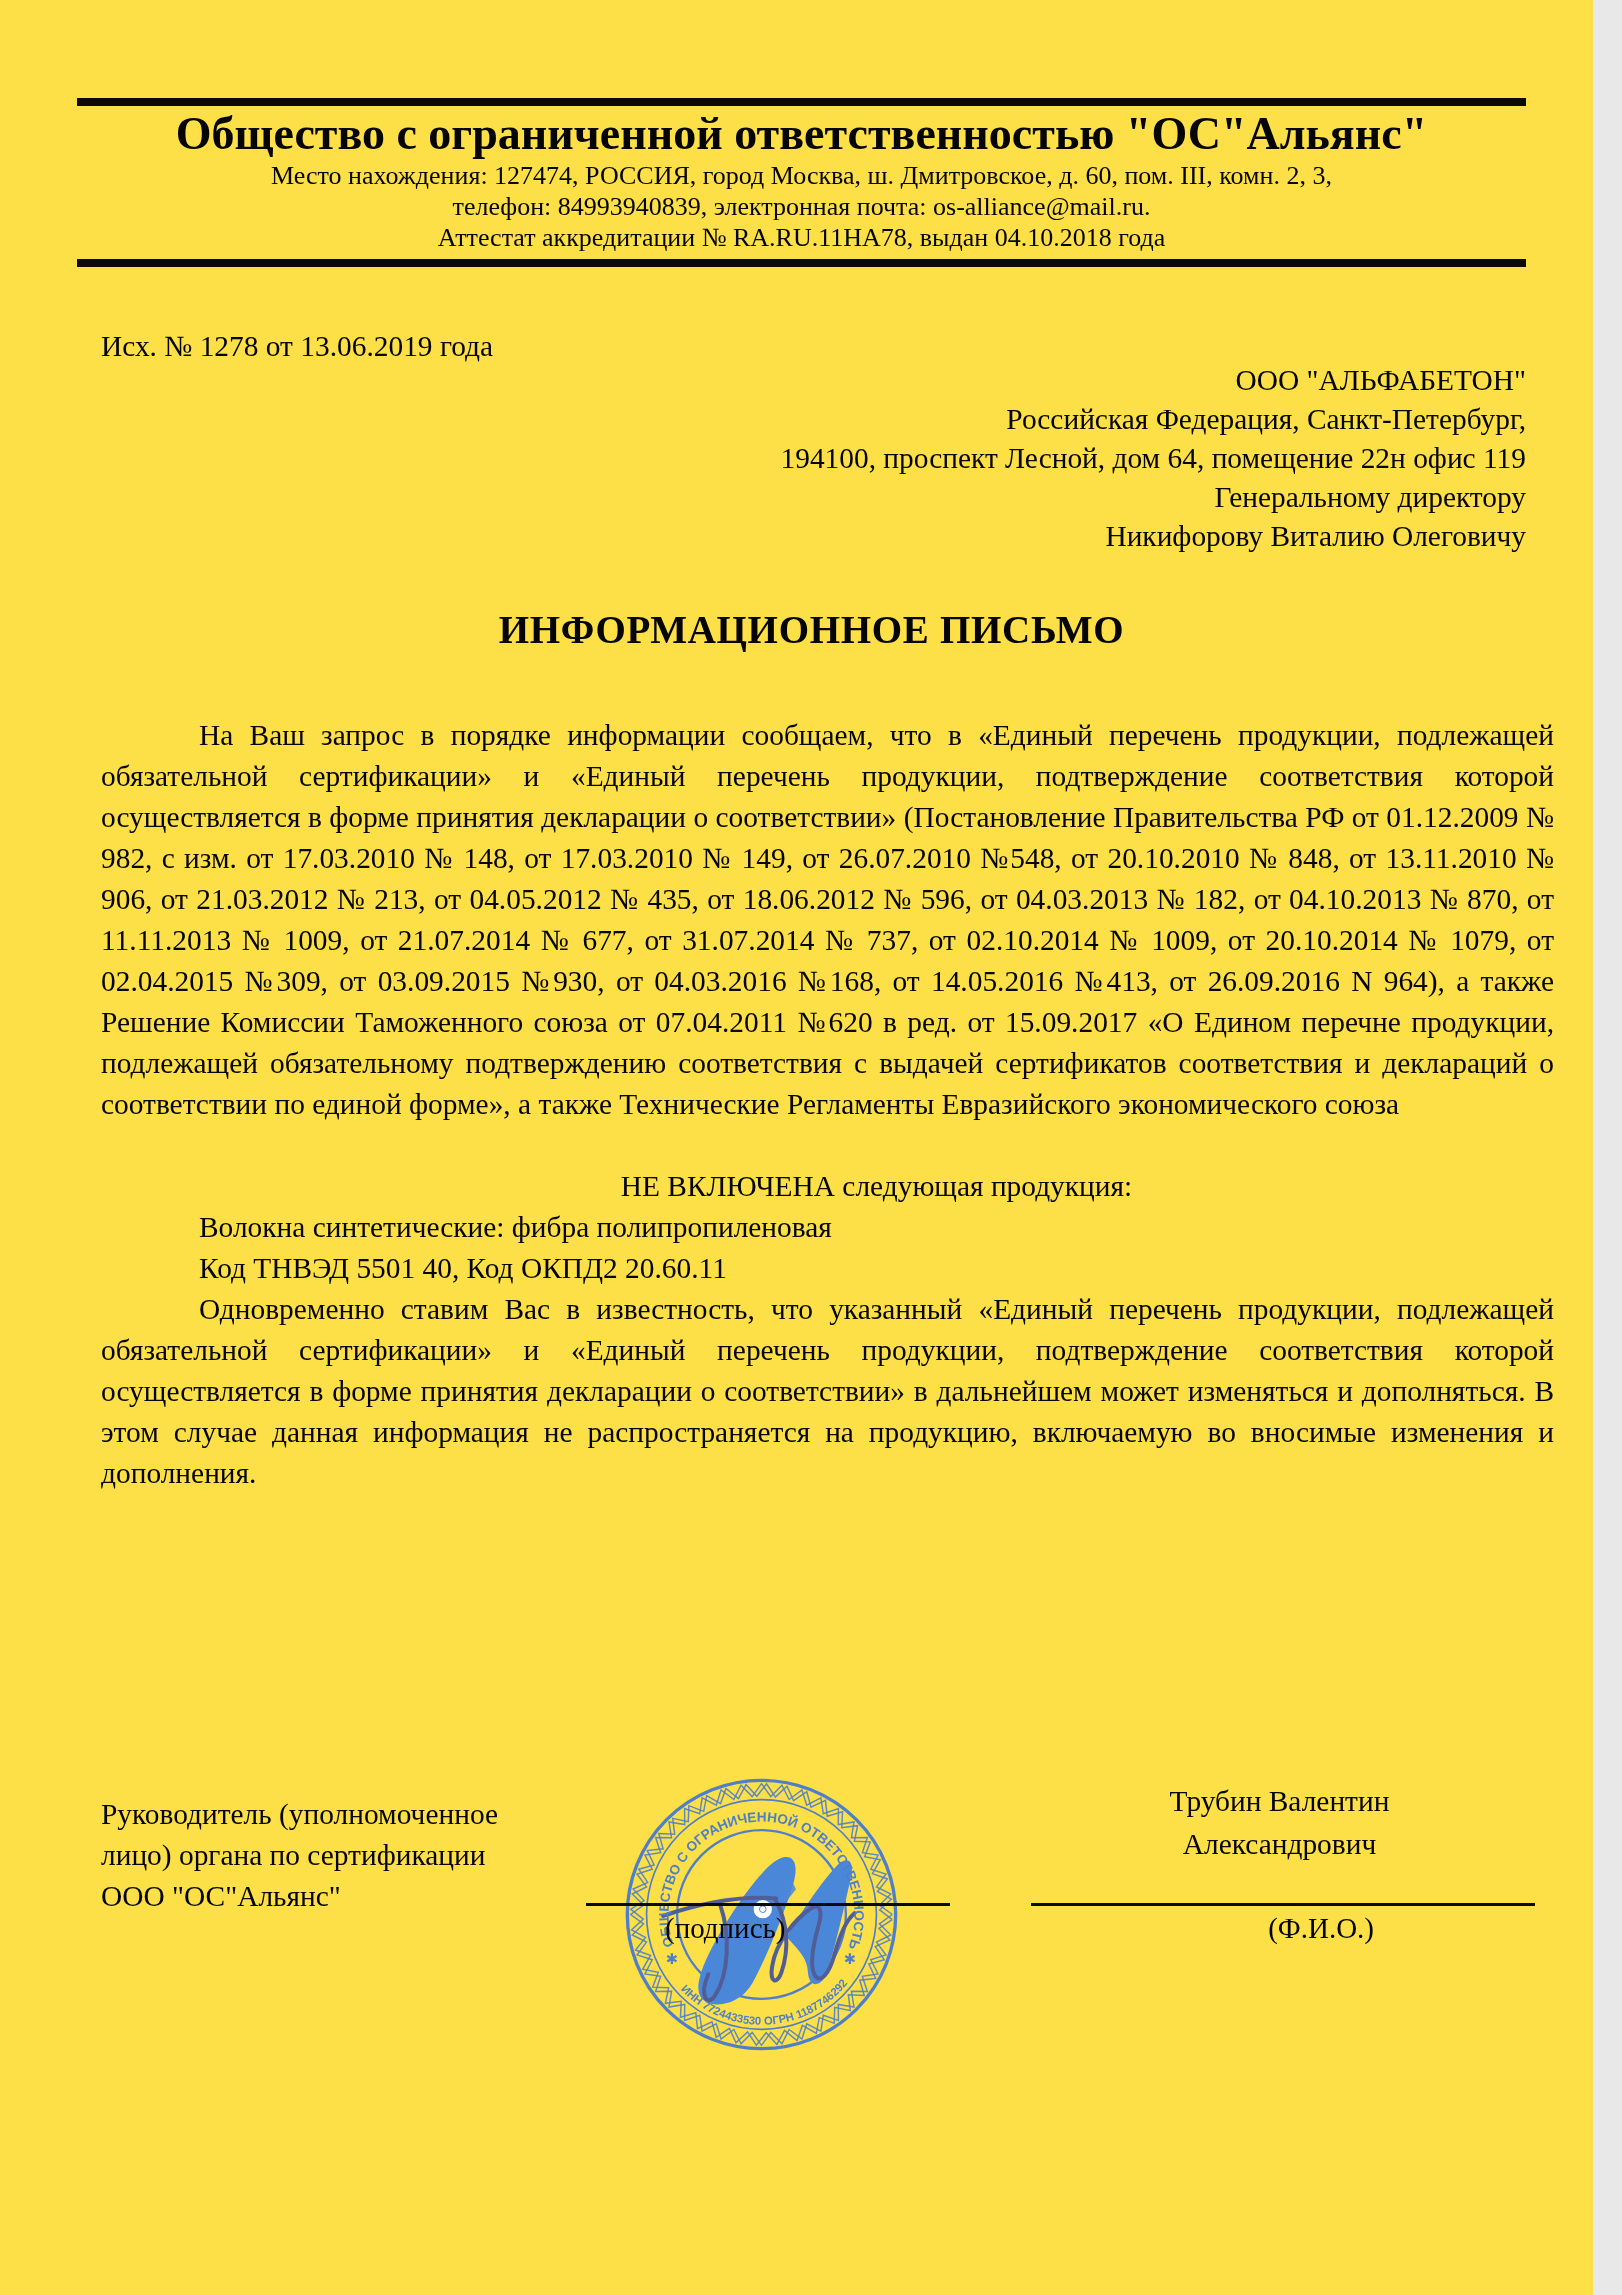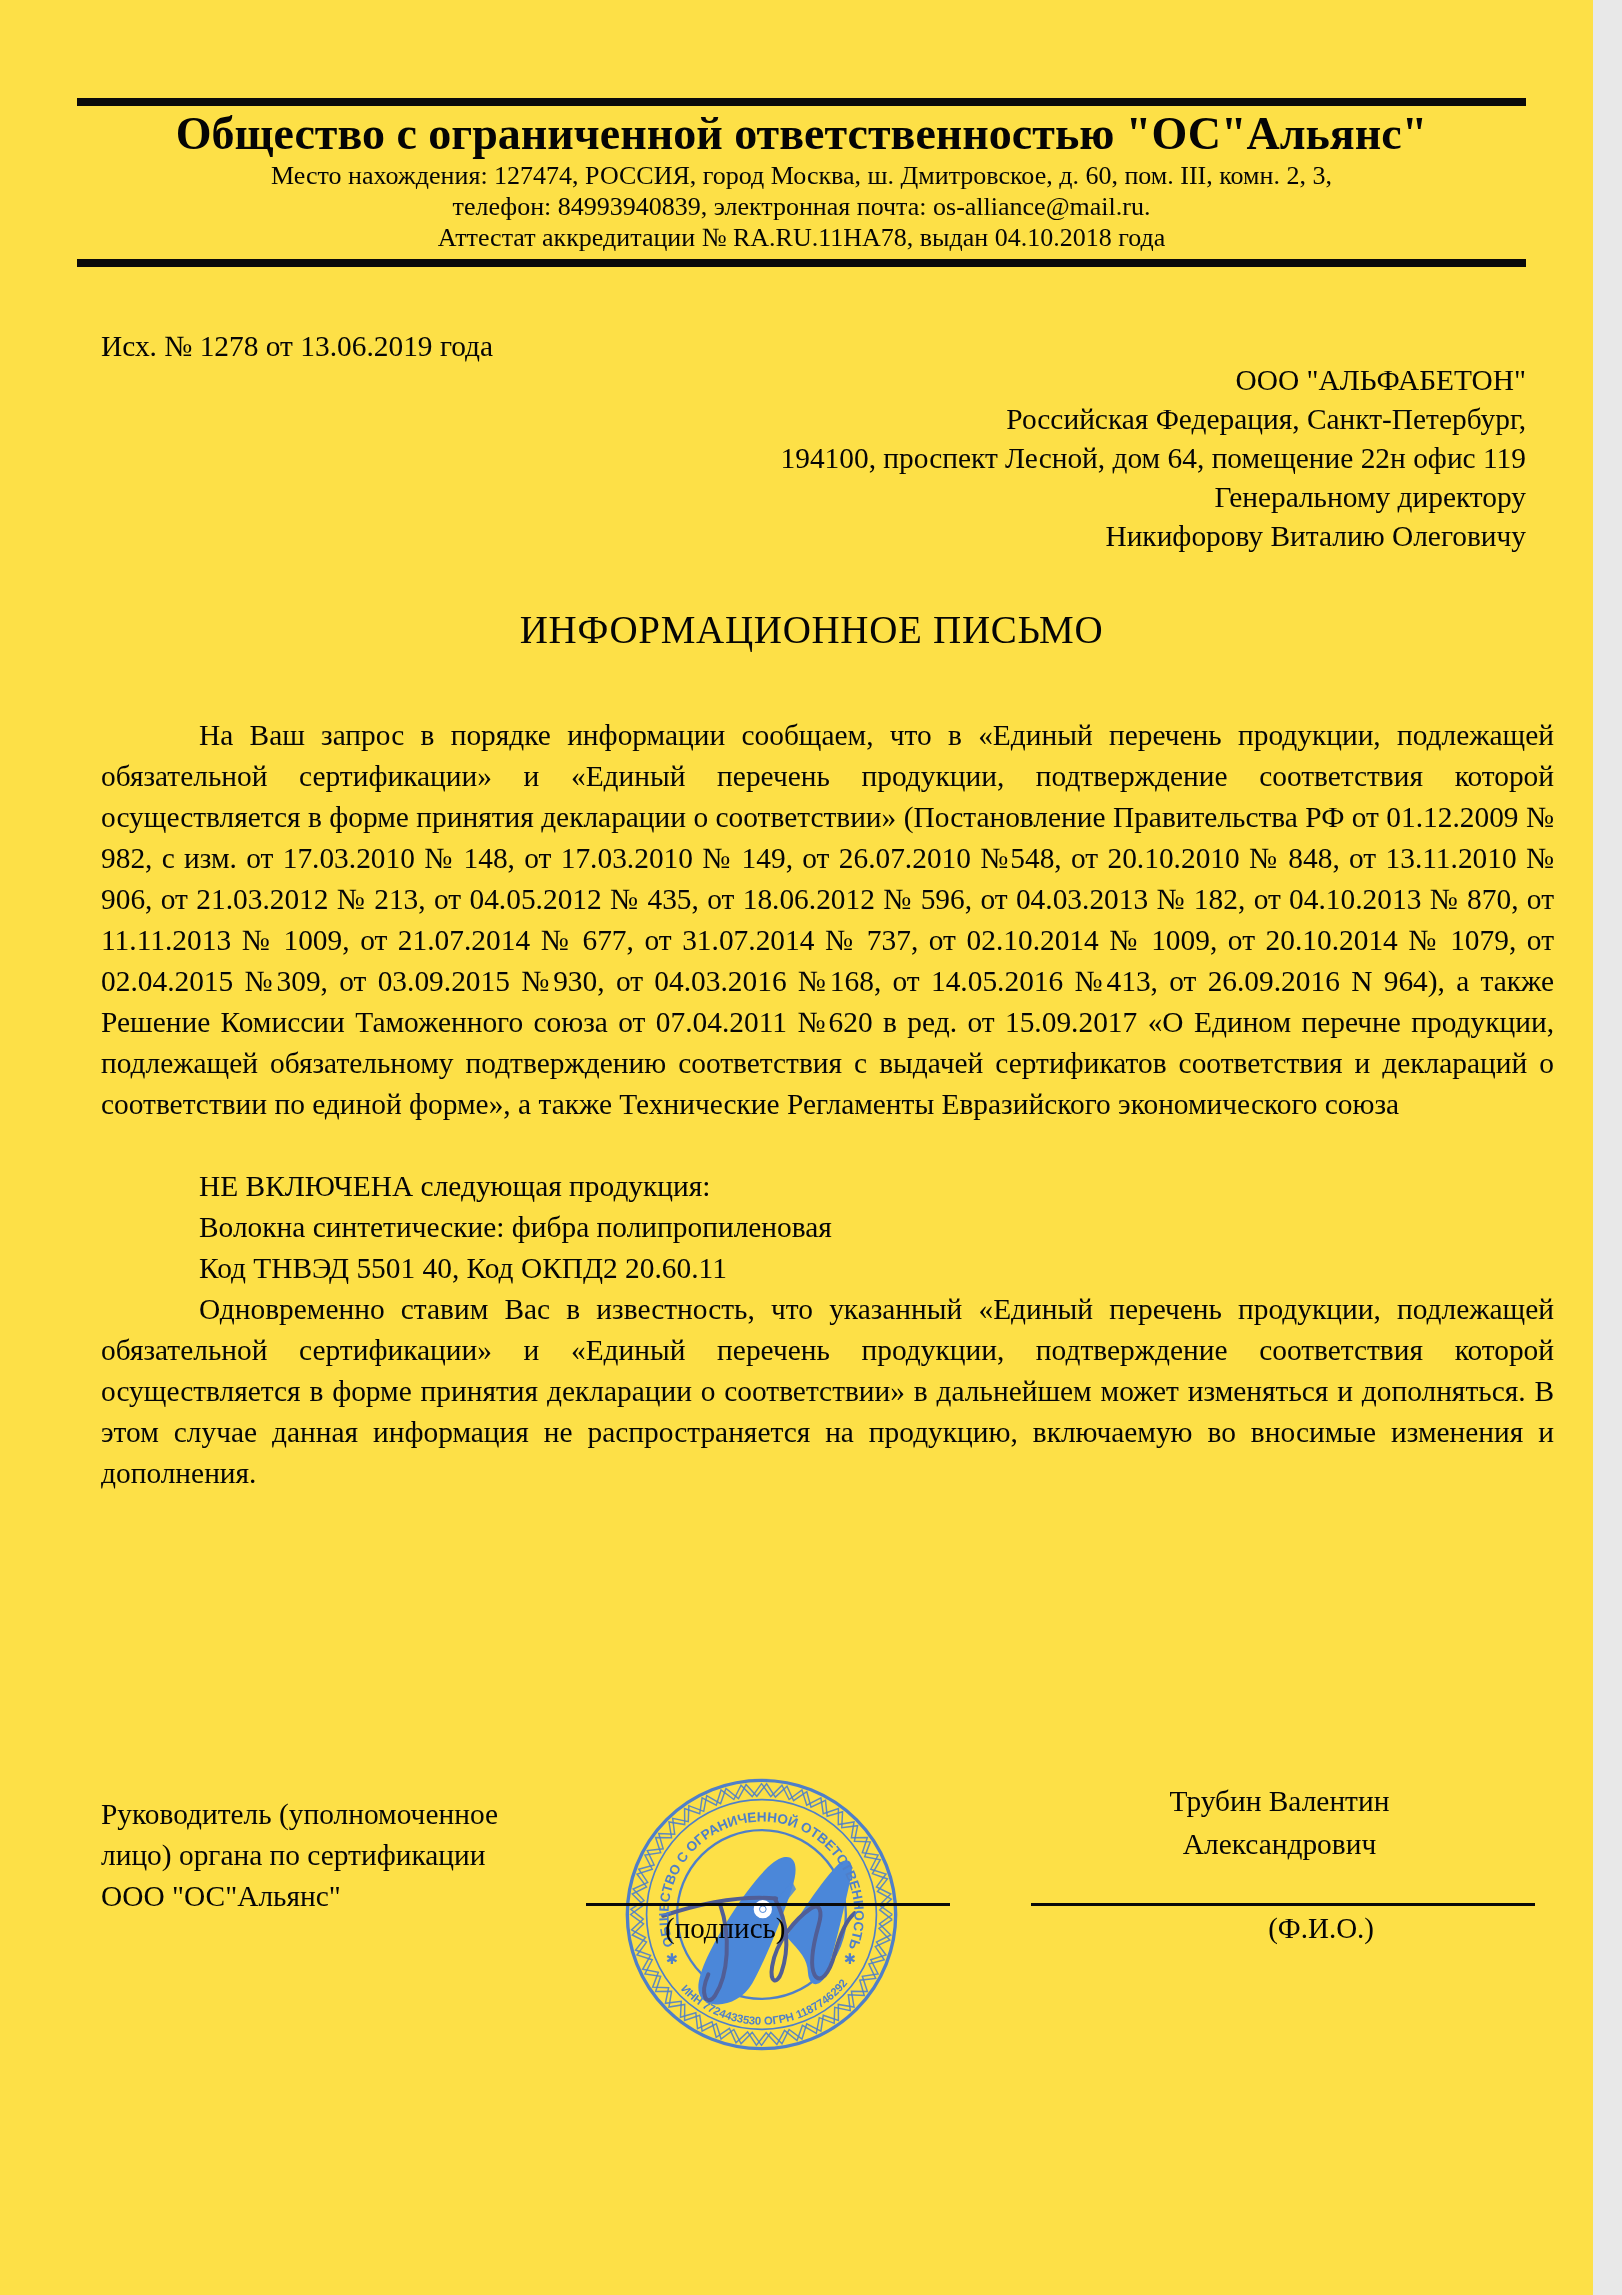--- a/index.html
+++ b/index.html
@@ -22,30 +22,30 @@
   .rule-bottom{margin-top:5.2px;}
   
   .outgoing{position:absolute;left:101px;top:330px;font-size:29.4px;}
   .recipient{
     position:absolute;right:67px;top:361px;
     text-align:right;font-size:29.4px;line-height:39px;
   }
   
   .letter-title{
     position:absolute;left:85px;width:1453px;top:607px;margin:0;
-    text-align:center;font-size:39px;font-weight:normal;letter-spacing:0.7px;
+    text-align:center;font-size:39px;font-weight:bold;letter-spacing:0.7px;
   }
   .body-text{
     position:absolute;left:101px;top:715px;width:1453px;
     font-size:29.4px;line-height:41px;
   }
   .body-text p{margin:0;}
   .para{text-align:justify;text-indent:98px;}
   .plain{text-indent:98px;}
-  .gap-above{margin-top:41px !important;}
+  .gap-above{margin-top:41px !important;text-align:center;}
   
   .role-block{position:absolute;left:101px;top:1764px;font-size:29.4px;line-height:41px;margin-top:30px;}
   .name-block{
     position:absolute;left:1021px;width:517px;top:1780px;
     text-align:center;font-size:29.4px;line-height:43px;
   }
   .sig-line{position:absolute;left:586px;top:1903px;width:364px;height:3.3px;background:#0a0a0a;z-index:4;}
   .fio-line{position:absolute;left:1031px;top:1903px;width:504px;height:3.3px;background:#0a0a0a;z-index:4;}
   .sig-caption{
     position:absolute;left:665px;width:196px;top:1912px;

